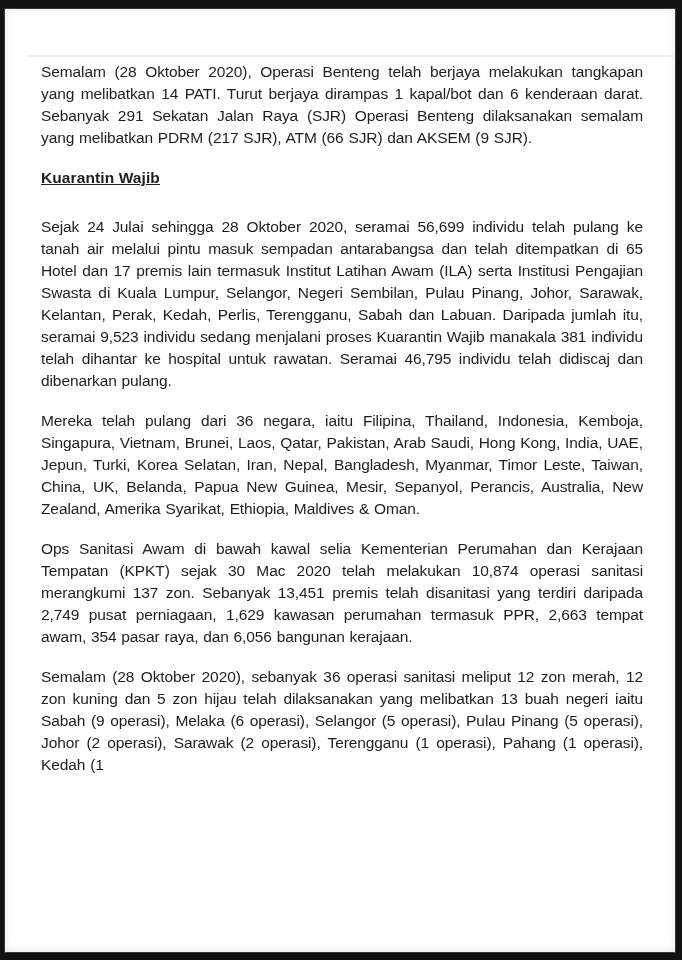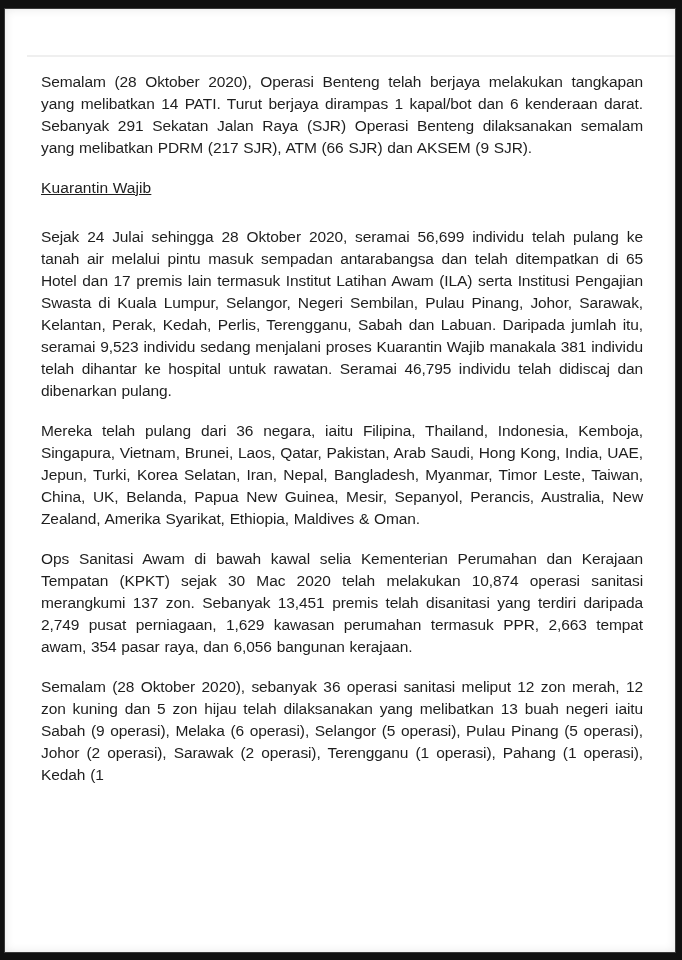--- a/index.html
+++ b/index.html
@@ -37,28 +37,28 @@
     left: 36px;
     right: 32px;
     bottom: 0;
     font-family: "Liberation Sans", "DejaVu Sans", sans-serif;
     font-size: 15.5px;
     line-height: 22px;
     color: #1e1e1e;
     text-align: justify;
   }
   .para {
-    margin: 14px 0 18px 0;
+    margin: 4px 0 18px 0;
     letter-spacing: -0.1px;
     word-spacing: 0.6px;
   }
   .heading {
     margin: 15px 0 27px 0;
     font-size: 15.5px;
-    font-weight: normal;
+    font-weight: bold;
     text-decoration: underline;
     text-align: left;
     letter-spacing: 0.1px;
   }
 </style>
 </head>
 <body>
 
 <div class="photo-frame">
   <div class="document-page">

